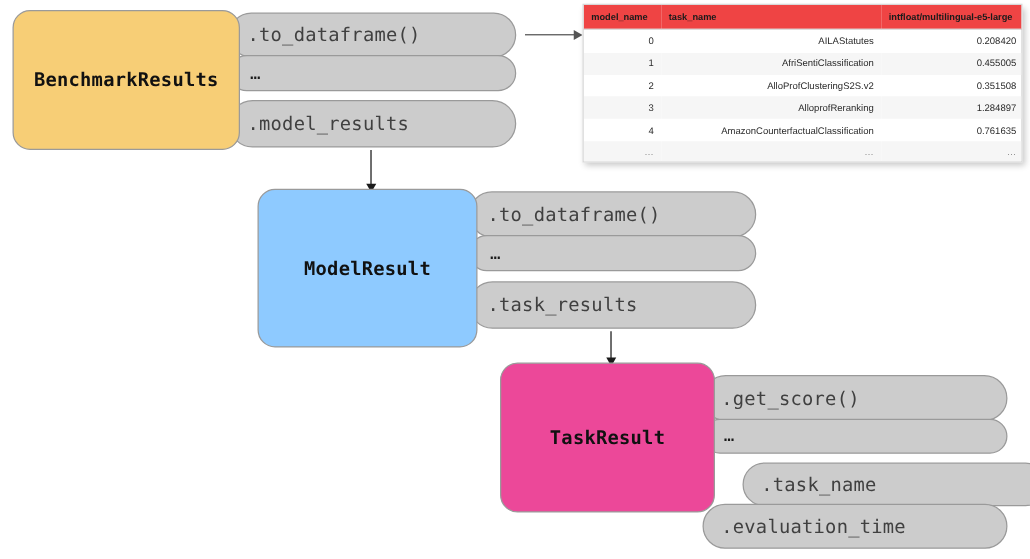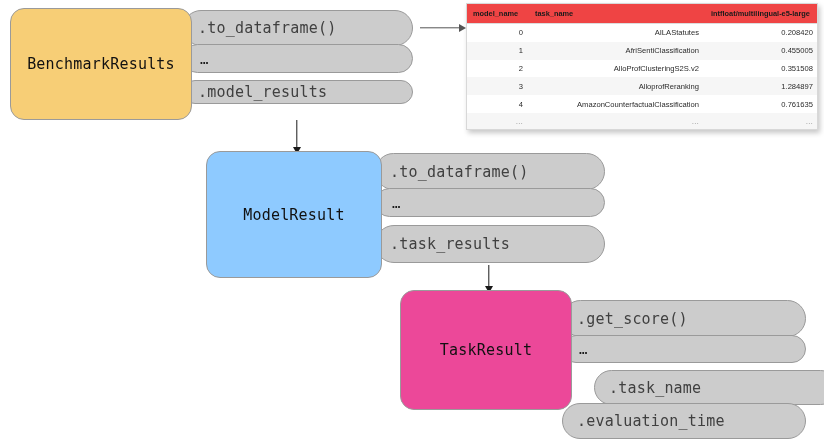--- a/index.html
+++ b/index.html
@@ -17,20 +17,21 @@
     border: 1.3px solid #9a9a9a;
     border-radius: 14px;
     display: flex;
     align-items: center;
     justify-content: center;
     font-family: "DejaVu Sans Mono", monospace;
     font-size: 15px;
     color: #111;
     letter-spacing: 0.2px;
     z-index: 3;
+    font-weight: bold;
   }
   .class-box.orange { background: #f7ce76; }
   .class-box.blue   { background: #8ecaff; }
   .class-box.green  { background: #ec4899; }
 
   
   .pill {
     position: absolute;
     background: #cccccc;
     border: 1.3px solid #9a9a9a;
@@ -127,21 +128,21 @@
   </div>
 
   <div class="pill" style="left:183px; top:10px; width:230px; height:36px;">
     <span>.to_dataframe()</span>
   </div>
 
   <div class="pill ellipsis" style="left:183px; top:44px; width:230px; height:29px;">
     <span>…</span>
   </div>
 
-  <div class="pill" style="left:183px; top:80px; width:230px; height:24px;">
+  <div class="pill" style="left:183px; top:80px; width:230px; height:38px;">
     <span>.model_results</span>
   </div>
 
   <div class="arrow-h" style="left:420px; top:22px; width:46px; height:12px;">
     <div class="shaft"></div>
       <div class="head"></div>
   </div>
 
   <div class="arrow-v" style="left:291px; top:120px; width:12px; height:34px;">
     <div class="shaft"></div>

